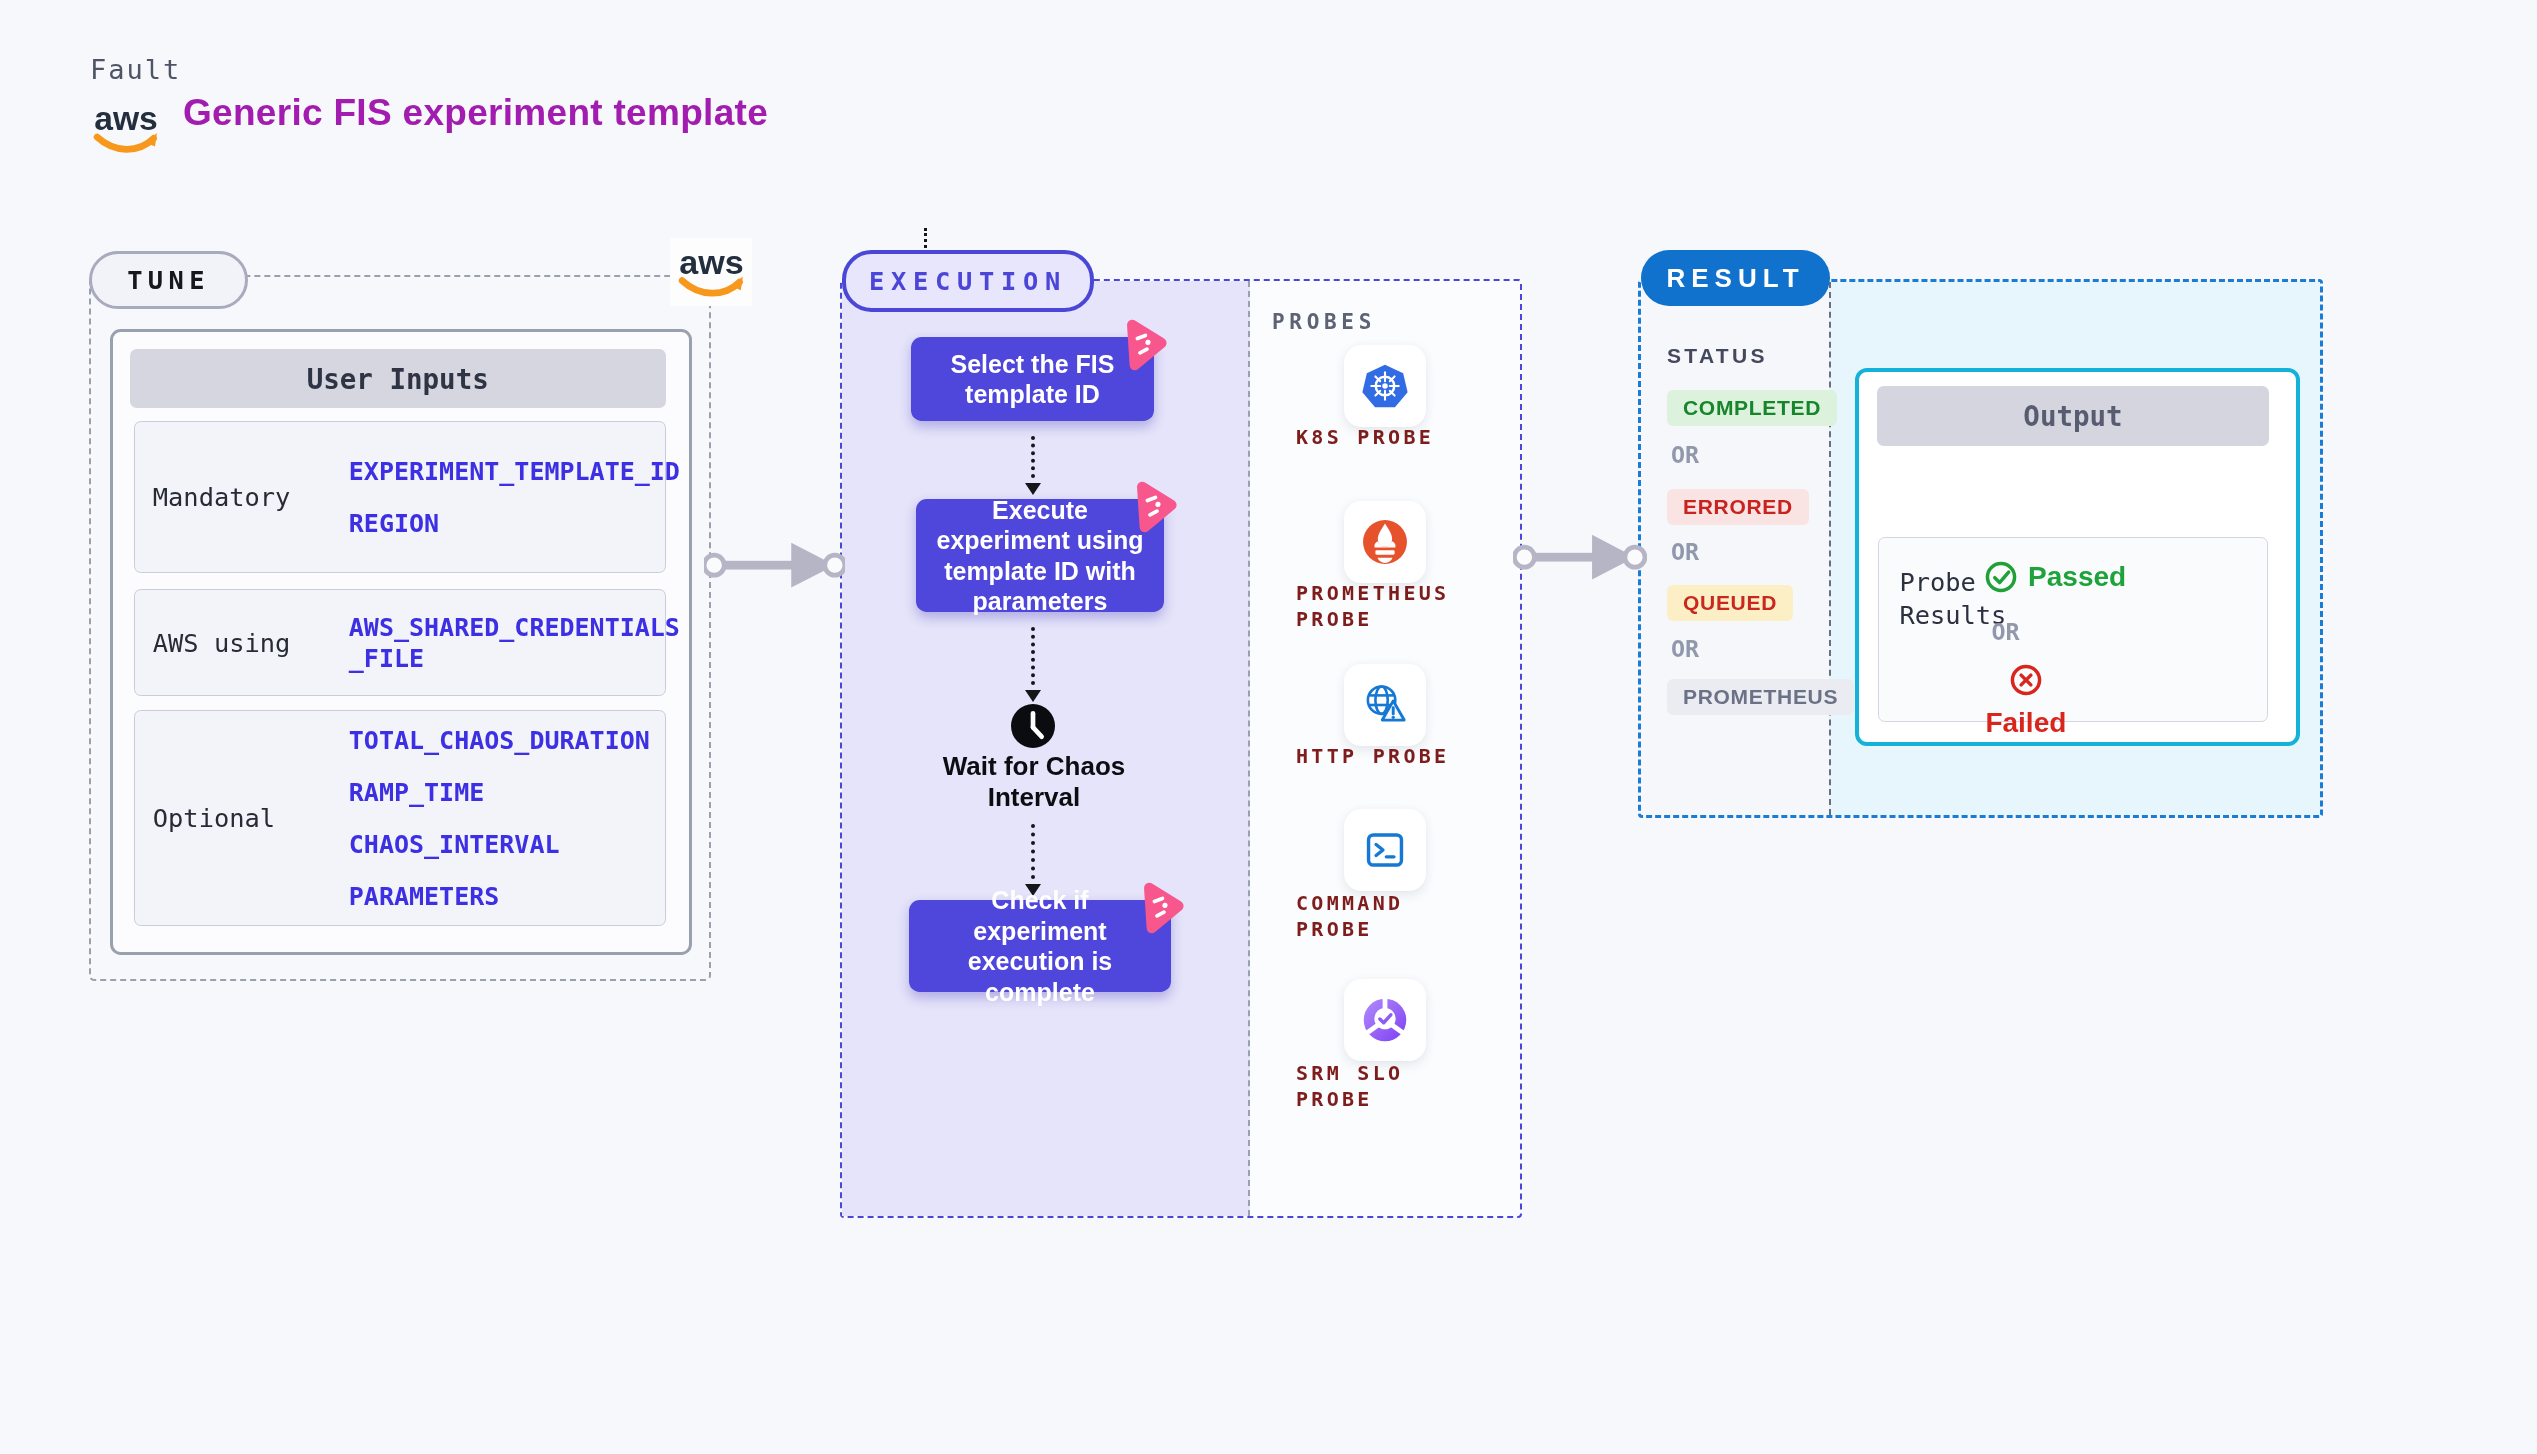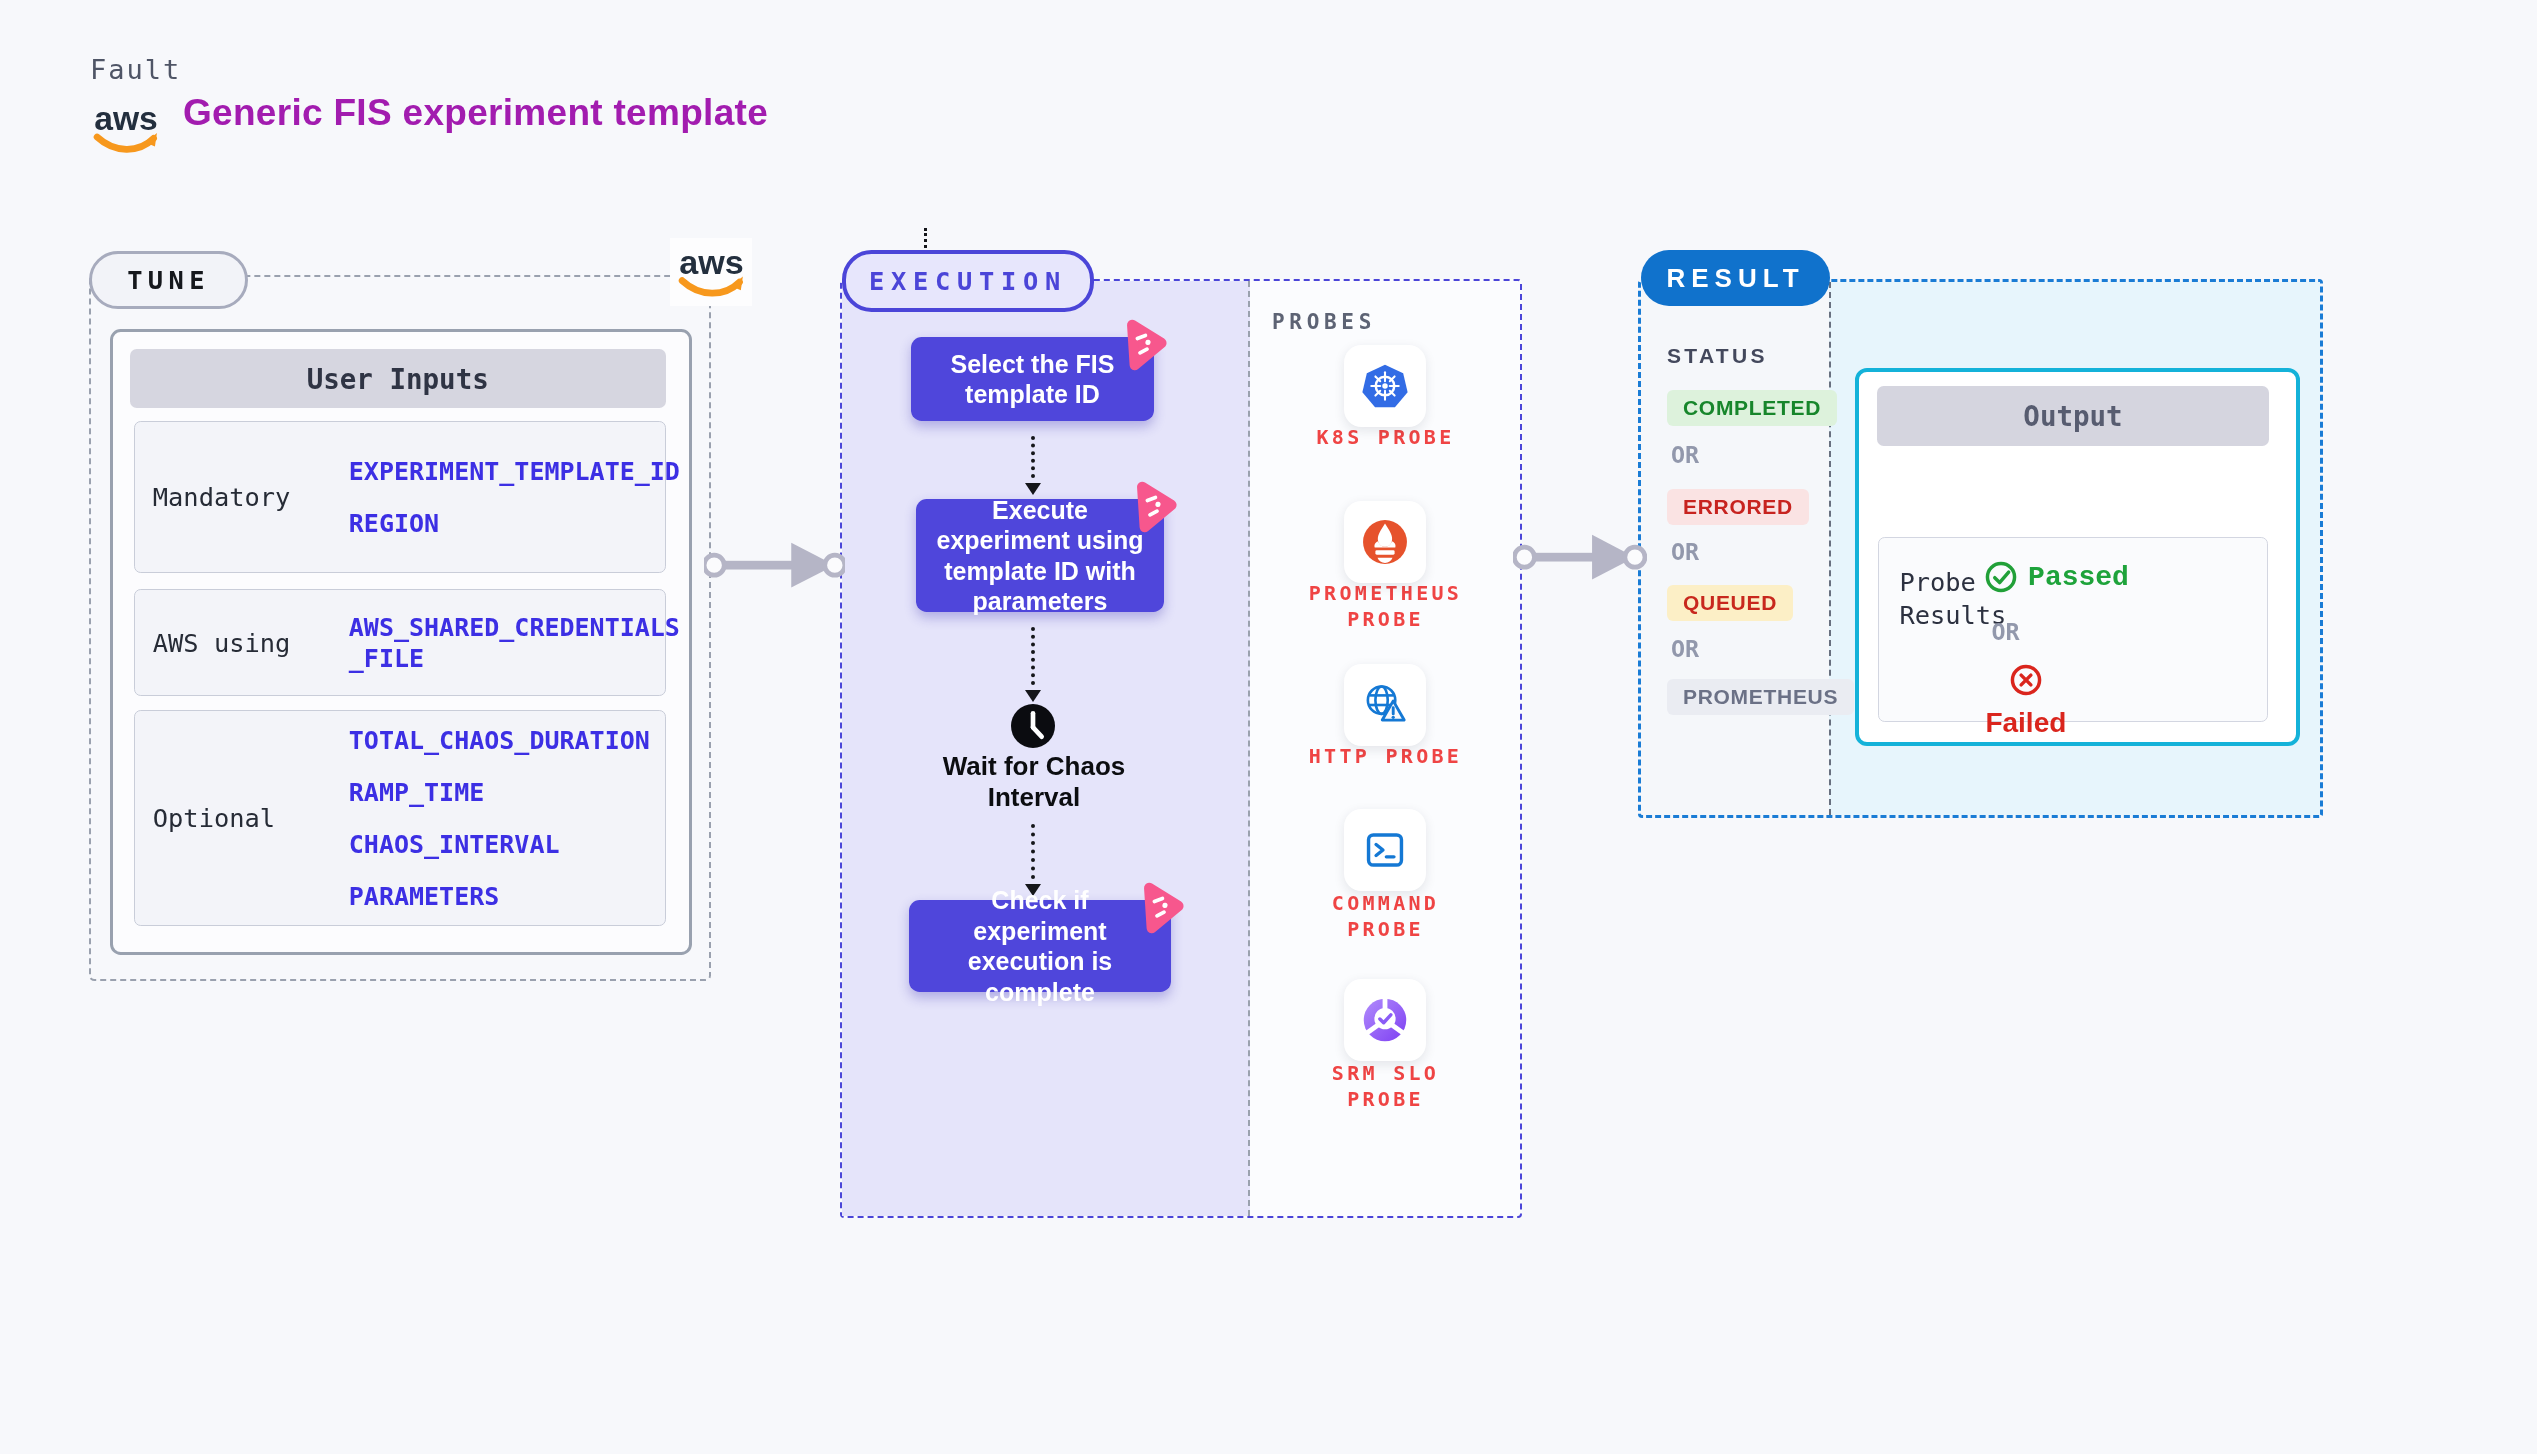--- a/index.html
+++ b/index.html
@@ -55,22 +55,22 @@
   .h1{top:483px;} .h2{top:690px;} .h3{top:884px;}
   .clock{left:1011px;top:704px;z-index:2;}
   .wait-label{left:926px;top:751px;width:216px;text-align:center;
       font-weight:bold;font-size:26px;line-height:31px;color:#0c0d10;}
 
   
   .probes-title{left:1272px;top:310px;font:bold 21px "DejaVu Sans Mono",monospace;letter-spacing:4.7px;color:#5d6374;}
   .probe-tile{left:1344px;width:82px;height:82px;background:#fff;border-radius:17.4px;
       box-shadow:0 3.3px 10.7px rgba(30,35,60,.10);display:flex;align-items:center;justify-content:center;z-index:2;}
   .t-k8s{top:345px;} .t-prom{top:501px;} .t-http{top:664px;} .t-cmd{top:809px;} .t-srm{top:979px;}
-  .probe-label{left:1296px;width:179px;text-align:center;
-      font:bold 20px "DejaVu Sans Mono",monospace;letter-spacing:3.3px;color:#ef4444;line-height:26px;}
+  .probe-label{left:1296px;width:179px;
+      font:bold 20px "DejaVu Sans Mono",monospace;letter-spacing:3.3px;color:#7f1d1d;line-height:26px;}
   .l-k8s{top:424px;} .l-prom{top:580px;} .l-http{top:743px;} .l-cmd{top:890px;} .l-srm{top:1060px;}
 
   
   .result-panel{left:1638px;top:279px;width:679px;height:533px;border:3.3px dashed #1a7cd5;border-radius:4px;background:#f5f7fa;}
   .result-cyan{left:188px;top:0;width:491px;height:100%;background:#e7f5fc;border-left:2.7px dashed #68707f;box-sizing:border-box;}
   .status-title{left:1667px;top:344px;font-weight:bold;font-size:21px;letter-spacing:3.3px;color:#43485c;}
   .sbadge{padding:6px 16px;border-radius:6px;font-weight:bold;font-size:21px;letter-spacing:0.7px;z-index:2;}
   .st-completed{left:1667px;top:390px;background:#ddf2dc;color:#17862b;}
   .st-errored{left:1667px;top:489px;background:#fae3e3;color:#c7231f;}
   .st-queued{left:1667px;top:585px;background:#fcefc6;color:#c8281d;}
@@ -83,21 +83,21 @@
       display:flex;align-items:center;justify-content:center;
       font:bold 27.5px "DejaVu Sans Mono",monospace;color:#575c70;}
   .out-row{left:19.4px;width:390px;border:1.3px solid #d3d6e1;border-radius:6.7px;box-sizing:border-box;background:#fafbfd;}
   .row-metrics{top:89px;height:62px;display:flex;align-items:center;}
   .row-metrics .mlabel{margin-left:20px;font:25.4px "DejaVu Sans Mono",monospace;color:#2c3140;}
   .row-metrics .mvalue{margin-left:52px;font:bold 25.4px "DejaVu Sans Mono",monospace;color:#4a3be8;}
   .row-probes{top:165px;height:185px;}
   .pr-label{left:20px;top:28px;width:161px;font:25.4px "DejaVu Sans Mono",monospace;color:#2c3140;line-height:33px;}
   .res-line{display:flex;align-items:center;gap:10.7px;}
   .passed-line{left:106px;top:23px;} .failed-line{left:106px;top:126px;flex-direction:column;}
-  .passed-line .rtext{font-weight:bold;font-size:28px;color:#1ea33b;font-family:Liberation Mono, monospace;}
+  .passed-line .rtext{font-weight:bold;font-size:28px;color:#1ea33b;}
   .failed-line .rtext{font-weight:bold;font-size:28px;color:#da251d;}
   .or-out{left:112px;top:80px;}
 
   .arrow-svg{z-index:4;}
 </style>
 </head>
 <body>
 
 <div class="abs brand">Fault</div>
 

